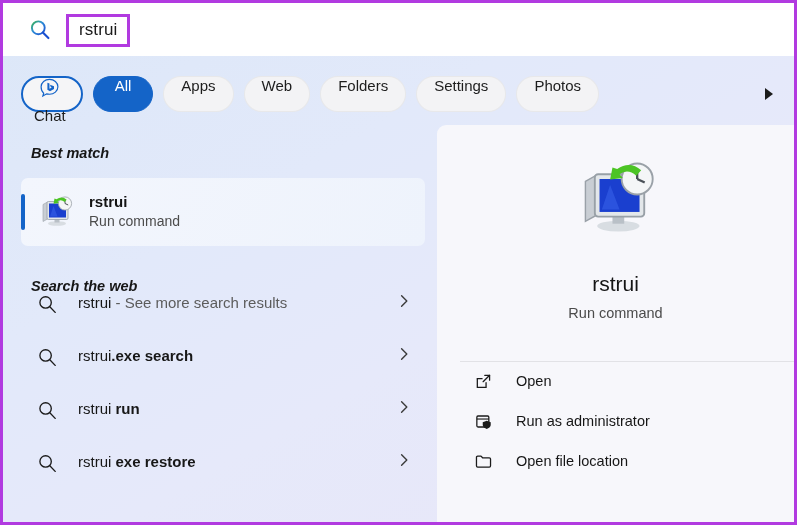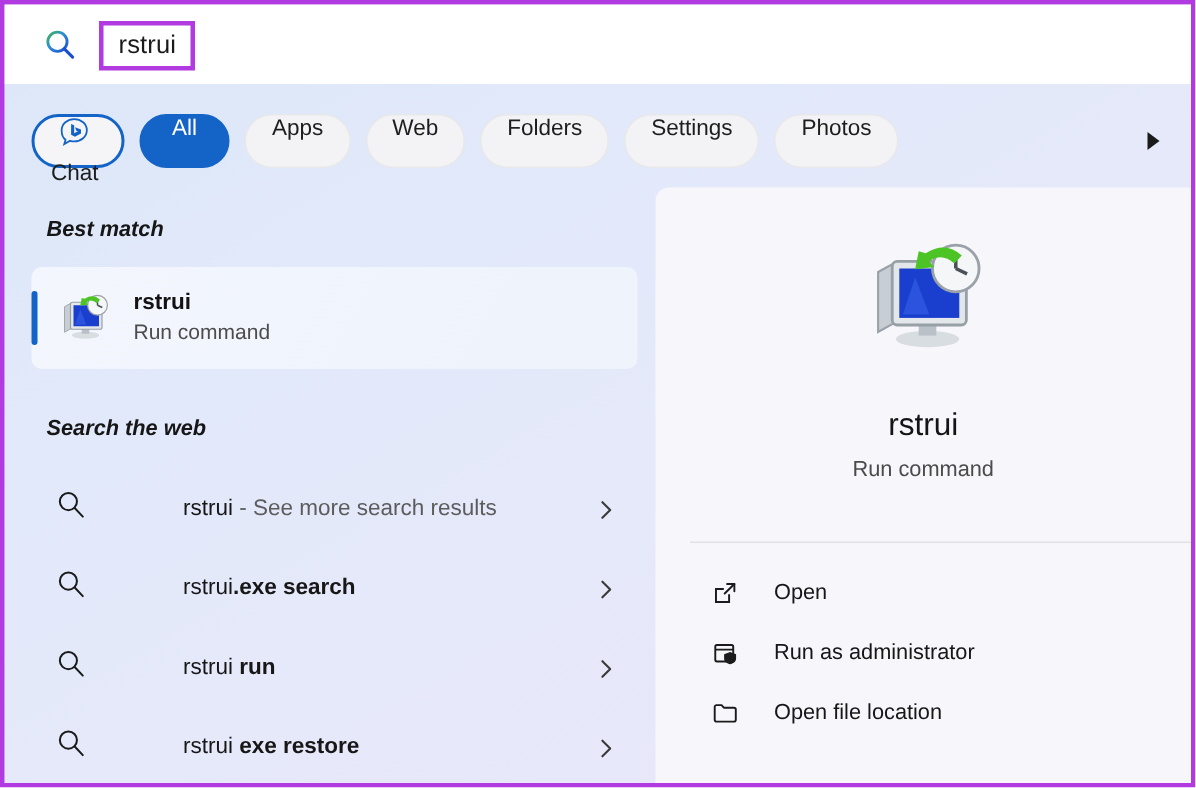--- a/index.html
+++ b/index.html
@@ -122,22 +122,22 @@
   }
   #best-match-sub {
     font-size: 14px; color: #4c4c4c; line-height: 1.35; margin-top: 1px;
   }
 
   #search-web-title { padding-top: 32px; }
 
   .web-row {
     height: 53px;
     margin: 0 12px 0 18px;
-    display: flex; align-items: flex-end;
-    padding-left: 16px; padding-right: 14px; gap: 44px;
+    display: flex; align-items: flex-start;
+    padding-left: 16px; padding-right: 14px;
   }
   .web-row .mag { width: 21px; height: 21px; flex: 0 0 auto; }
   .web-row .label {
     margin-left: 20px;
     font-size: 15px; color: #171717;
     white-space: nowrap;
   }
   .web-row .label b { font-weight: bold; }
   .web-row .label .dim { color: #5c5c5c; font-weight: normal; }
   .web-row .chev { margin-left: auto; width: 14px; height: 14px; }
@@ -164,21 +164,21 @@
     text-align: center;
     font-size: 14.5px;
     color: #4b4b4b;
     margin-top: 9px;
   }
   #panel-divider {
     position: absolute; left: 23px; top: 236px;
     width: 334px; height: 1px;
     background: #e2e2e6;
   }
-  #actions { position: absolute; left: 0; top: 250px; width: 357px; }
+  #actions { position: absolute; left: 0; top: 236px; width: 357px; }
   .action-row {
     height: 40px;
     display: flex; align-items: center;
     padding-left: 37px;
   }
   .action-row .act-icon { width: 19px; height: 19px; flex: 0 0 auto; }
   .action-row .act-label {
     margin-left: 23px;
     font-size: 14.5px;
     color: #171717;

